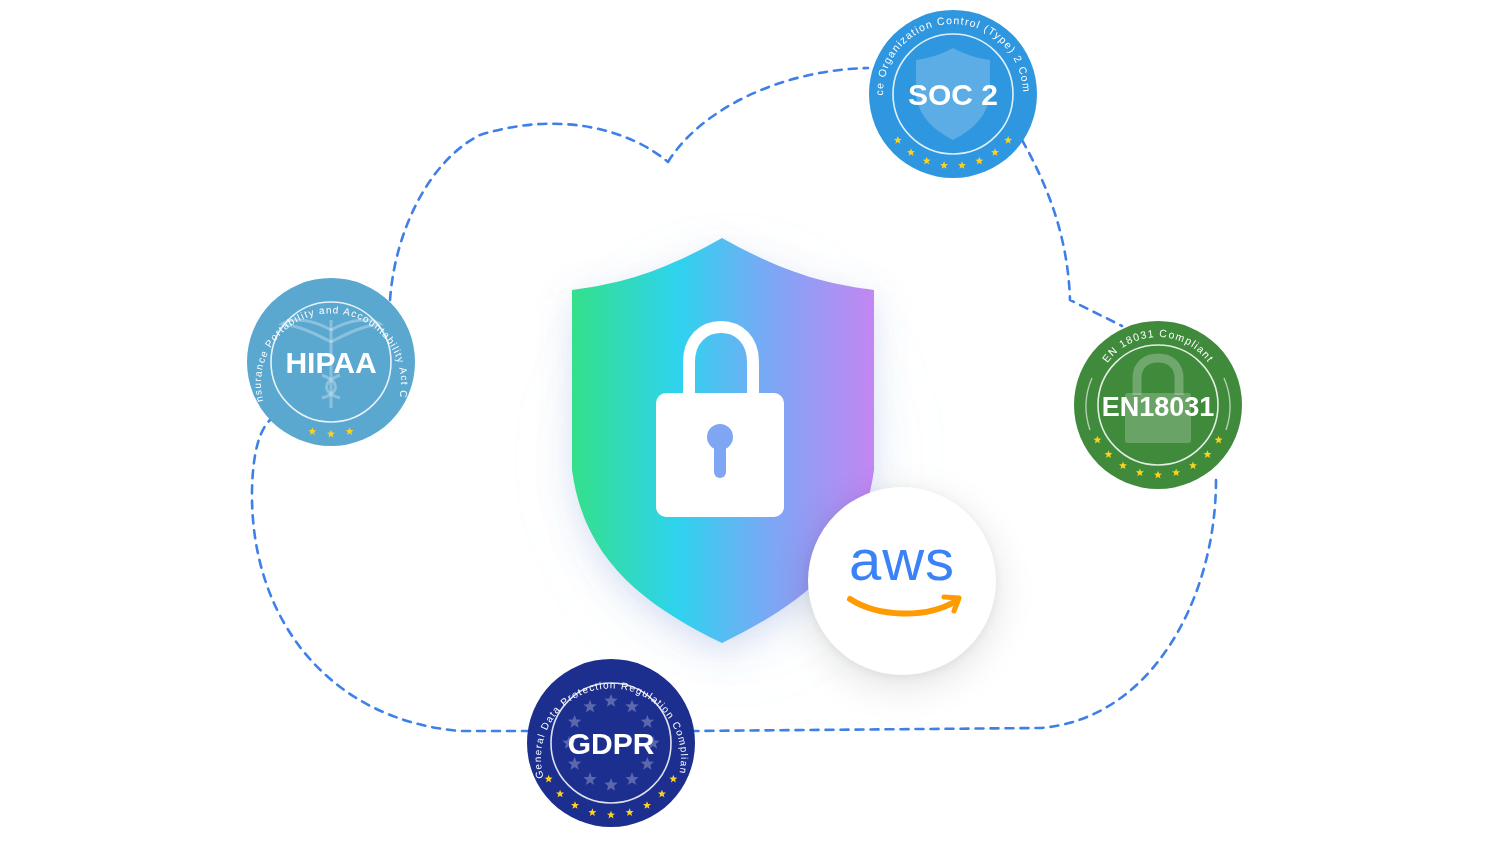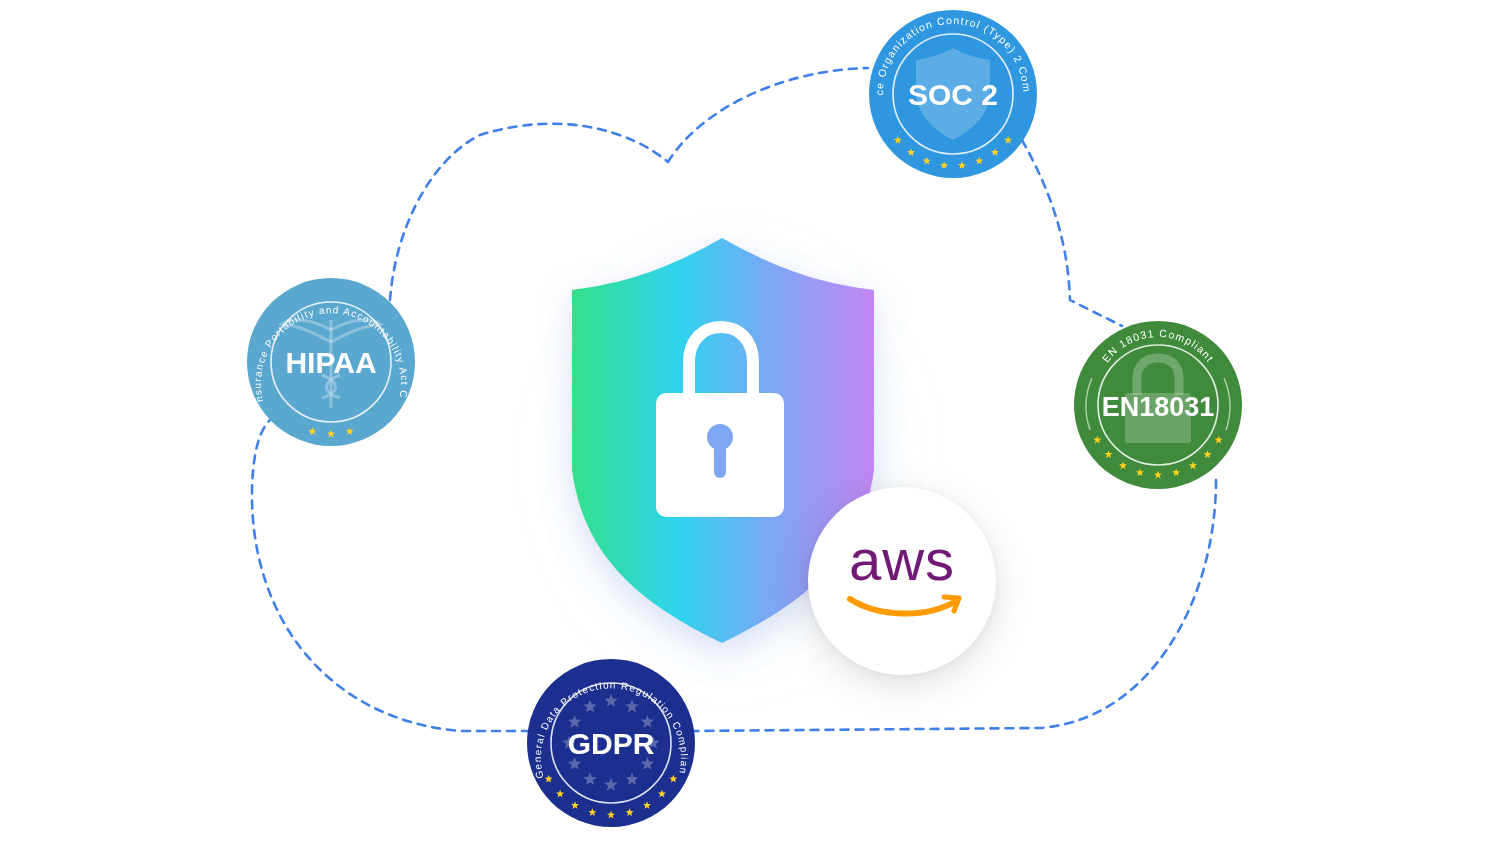--- a/index.html
+++ b/index.html
@@ -165,19 +165,19 @@
           <path d="M611.00,810.80L612.06,813.54L614.99,813.70L612.71,815.56L613.47,818.40L611.00,816.80L608.53,818.40L609.29,815.56L607.01,813.70L609.94,813.54Z" fill="#ffd21f"></path>
           <path d="M629.63,808.35L630.69,811.09L633.63,811.25L631.35,813.10L632.10,815.94L629.63,814.35L627.17,815.94L627.92,813.10L625.64,811.25L628.58,811.09Z" fill="#ffd21f"></path>
           <path d="M647.00,801.15L648.06,803.90L650.99,804.06L648.71,805.91L649.47,808.75L647.00,807.15L644.53,808.75L645.29,805.91L643.01,804.06L645.94,803.90Z" fill="#ffd21f"></path>
           <path d="M661.91,789.71L662.97,792.46L665.91,792.61L663.62,794.47L664.38,797.31L661.91,795.71L659.44,797.31L660.20,794.47L657.92,792.61L660.85,792.46Z" fill="#ffd21f"></path>
           <path d="M673.35,774.80L674.41,777.54L677.35,777.70L675.07,779.56L675.82,782.40L673.35,780.80L670.89,782.40L671.64,779.56L669.36,777.70L672.30,777.54Z" fill="#ffd21f"></path>
         </g>
     </g>
   </svg>
 
   <div class="aws-circle">
-    <div class="aws-text" style="color: #701a75;">aws</div>
+    <div class="aws-text" style="color: #3b82f6;">aws</div>
     <svg width="188" height="188" viewBox="0 0 188 188" style="position:absolute;left:0;top:0;">
       <path id="aws-arrow" d="M 42,112 C 70,130 118,132 148,114" fill="none" stroke-width="6" stroke-linecap="round" stroke="#ff9a00"></path>
       <path id="aws-arrow-head" d="M 136,110 L 151,111 L 146,124" fill="none" stroke-width="5" stroke-linecap="round" stroke-linejoin="round" stroke="#ff9a00"></path>
     </svg>
   </div>
 </div>
 
 </body></html>

